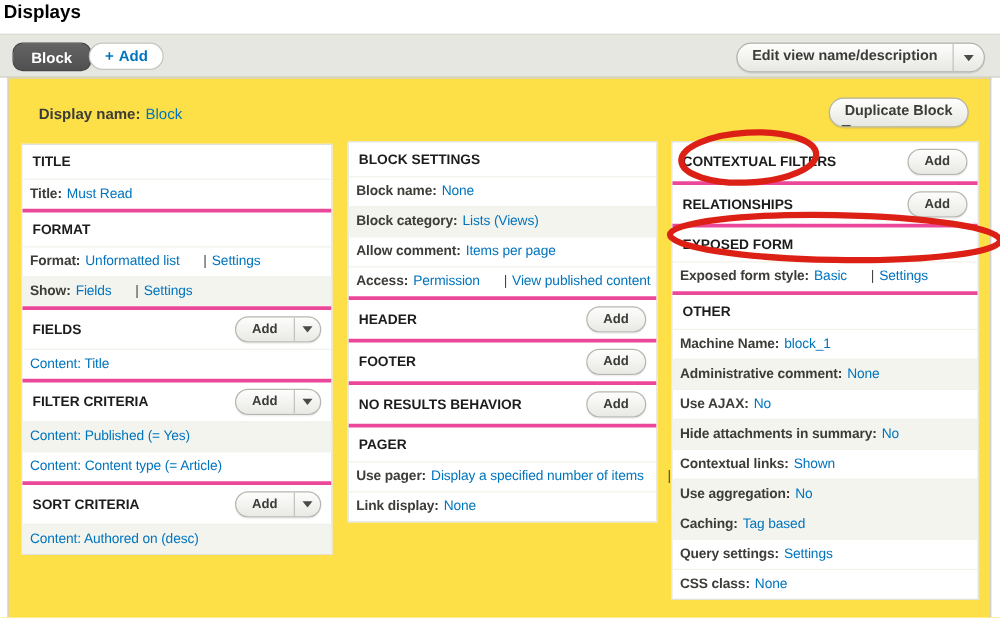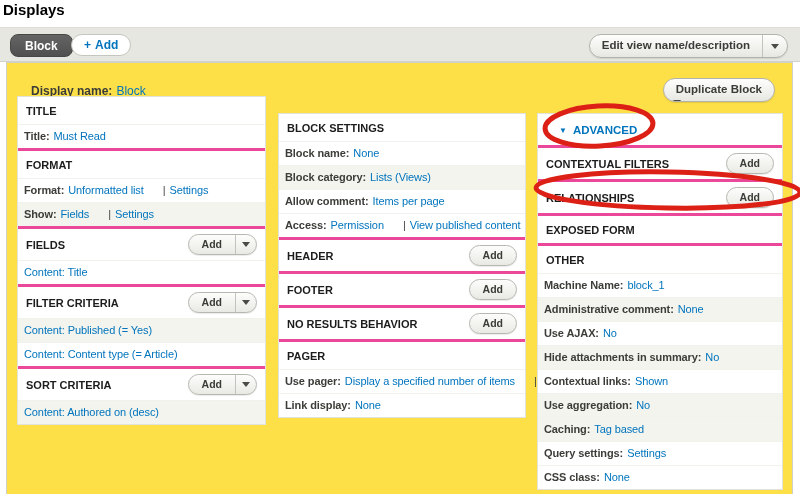--- a/index.html
+++ b/index.html
@@ -32,21 +32,21 @@
   
   .container{position:absolute;top:62px;left:6px;width:787px;height:432px;box-sizing:border-box;
     border:1px solid #d0d0c8;border-bottom:none;background:#fde047;}
   .display-bar-label{position:absolute;top:21px;left:24px;font-size:12px;color:#3b3b37;}
   .display-bar-label b{font-weight:bold;}
   .display-bar-label .lnk{color:#0074bd;margin-left:4px;cursor:pointer;}
   .dup-combo{position:absolute;right:17px;top:15px;flex-direction:column;}
 
   
   .col{position:absolute;border:1px solid #e2e2da;background:#fff;box-sizing:border-box;}
-  .col1{left:10px;top:33px;width:249px;}
+  .col1{left:10px;top:52px;width:249px;}
   .col2{left:271px;top:50px;width:248px;}
   .col3{left:530px;top:50px;width:246px;}
   .bucket{border-top:3px solid #ec4899;}
   .bucket:first-child{border-top:none;}
   .bucket-head{display:flex;justify-content:space-between;align-items:center;padding:5px 8px;min-height:17px;}
   .htxt{font-size:11px;font-weight:bold;color:#1c1c1c;}
   .pill{display:flex;align-items:stretch;height:19px;border:1px solid #b7b7b1;border-radius:11px;
     overflow:hidden;background:linear-gradient(#fdfdfc,#e9e9e4);box-shadow:0 1px 1px rgba(0,0,0,.08);}
   .pill-main{padding:0 13px;font-size:10.5px;font-weight:bold;line-height:18px;color:#3b3b37;cursor:pointer;}
   .pill-arrow{width:20px;border-left:1px solid #c3c3bd;display:flex;align-items:center;justify-content:center;cursor:pointer;}
@@ -184,44 +184,40 @@
       <div class="bucket-head">
           <span class="htxt">PAGER</span>
         </div>
       <div class="row"><span class="seg-label">Use pager:</span><span class="seg-link">Display a specified number of items</span><span class="seg-sep">|</span><span class="seg-link">6 items</span></div>
       <div class="row"><span class="seg-label">Link display:</span><span class="seg-link">None</span></div>
     </div>
   </div>
 
   <div class="col col3">
     <div class="bucket">
-      <div class="advanced-row">
-        <span class="tri-icon">▼</span><span>ADVANCED</span>
-      </div>
-    </div>
-    <div class="bucket">
       <div class="bucket-head">
         <span class="htxt">CONTEXTUAL FILTERS</span>
         <span class="pill">
             <span class="pill-main">Add</span>
           </span>
       </div>
     </div>
     <div class="bucket">
       <div class="bucket-head">
         <span class="htxt">RELATIONSHIPS</span>
         <span class="pill">
             <span class="pill-main">Add</span>
           </span>
       </div>
     </div>
     <div class="bucket">
       <div class="bucket-head">
           <span class="htxt">EXPOSED FORM</span>
         </div>
+      <div class="row"><span class="seg-label">Exposed form style:</span><span class="seg-link">Basic</span><span class="seg-sep">|</span><span class="seg-link">Settings</span></div>
     </div>
     <div class="bucket">
       <div class="bucket-head">
           <span class="htxt">OTHER</span>
         </div>
       <div class="row"><span class="seg-label">Machine Name:</span><span class="seg-link">block_1</span></div>
       <div class="row shaded"><span class="seg-label">Administrative comment:</span><span class="seg-link">None</span></div>
       <div class="row"><span class="seg-label">Use AJAX:</span><span class="seg-link">No</span></div>
       <div class="row shaded"><span class="seg-label">Hide attachments in summary:</span><span class="seg-link">No</span></div>
       <div class="row"><span class="seg-label">Contextual links:</span><span class="seg-link">Shown</span></div>

